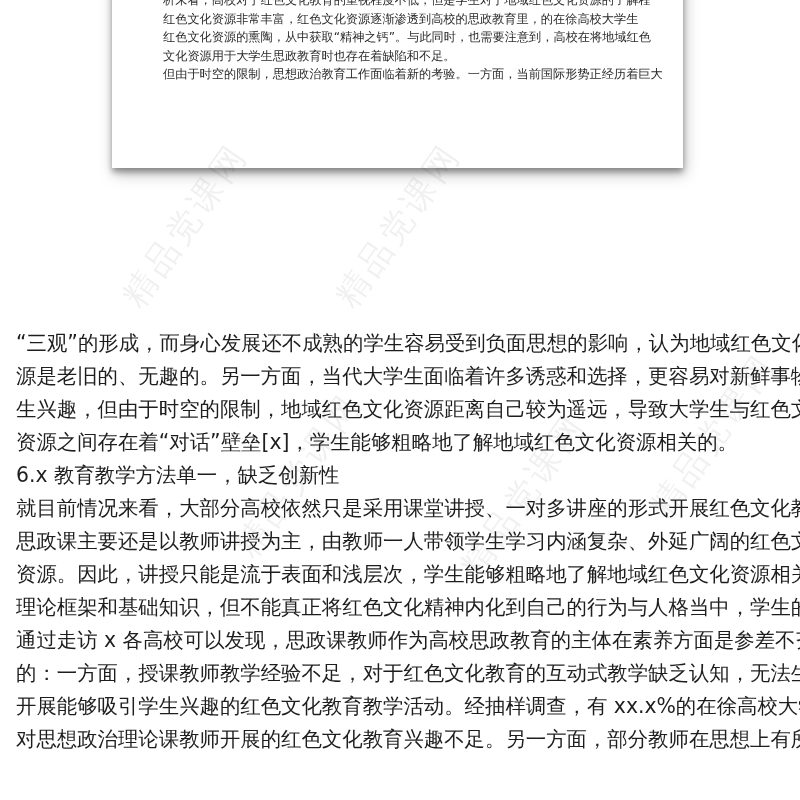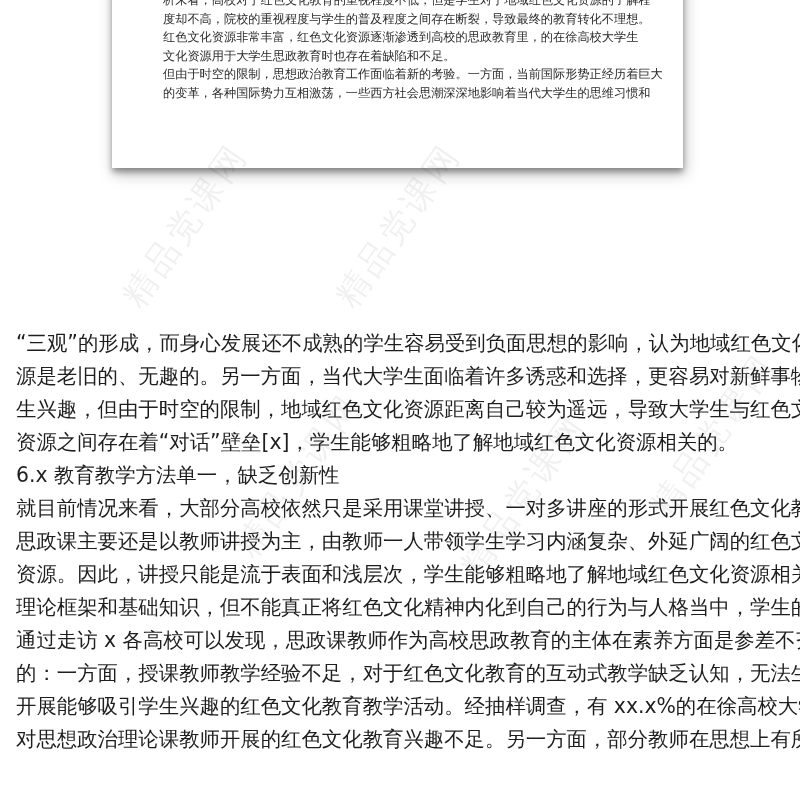--- a/index.html
+++ b/index.html
@@ -33,25 +33,24 @@
   }
   .body-text div { height: 33px; }
   .heading { }
 </style>
 </head>
 <body>
 
 <div class="page-card">
   <div class="card-text">
     <div>析来看，高校对于红色文化教育的重视程度不低，但是学生对于地域红色文化资源的了解程</div>
-    <div>度却不高，院校的重视程度与学生的普及程度之间存在断裂，导致最终的教育转化不理想。</div>
     <div>红色文化资源非常丰富，红色文化资源逐渐渗透到高校的思政教育里，的在徐高校大学生</div>
+    <div>红色文化资源的熏陶，从中获取“精神之钙”。与此同时，也需要注意到，高校在将地域红色</div>
     <div>文化资源用于大学生思政教育时也存在着缺陷和不足。</div>
     <div>但由于时空的限制，思想政治教育工作面临着新的考验。一方面，当前国际形势正经历着巨大</div>
-    <div>的变革，各种国际势力互相激荡，一些西方社会思潮深深地影响着当代大学生的思维习惯和</div>
   </div>
 </div>
 
 <div class="watermark" style="left:112px; top:290px;">精品党课网</div>
 <div class="watermark" style="left:325px; top:290px;">精品党课网</div>
 <div class="watermark" style="left:225px; top:540px;">精品党课网</div>
 <div class="watermark" style="left:450px; top:560px;">精品党课网</div>
 <div class="watermark" style="left:640px; top:500px;">精品党课网</div>
 
 <div class="body-text">

